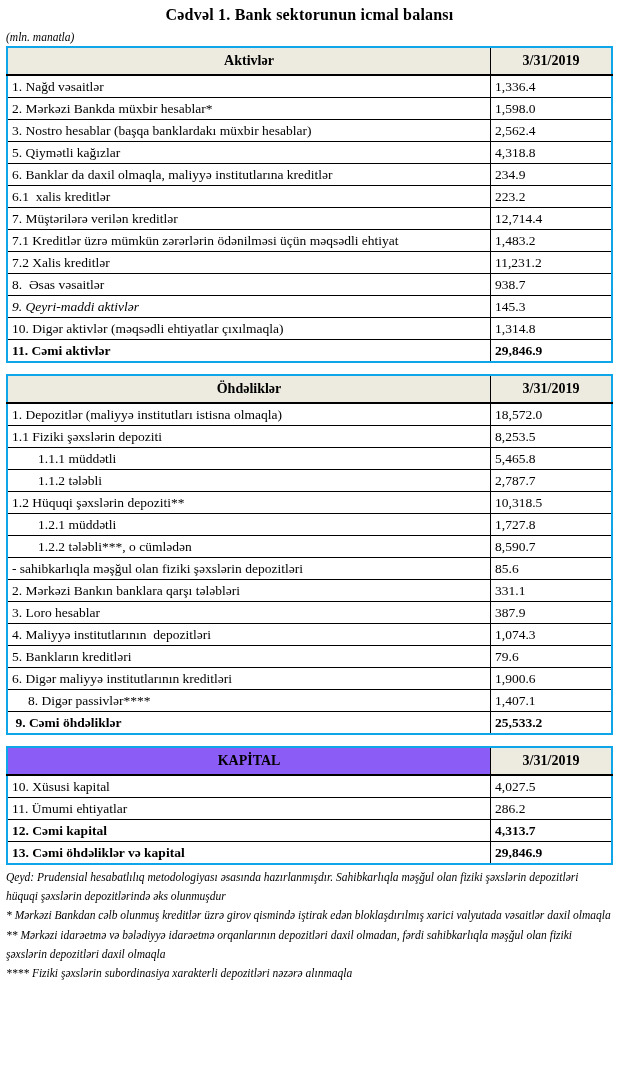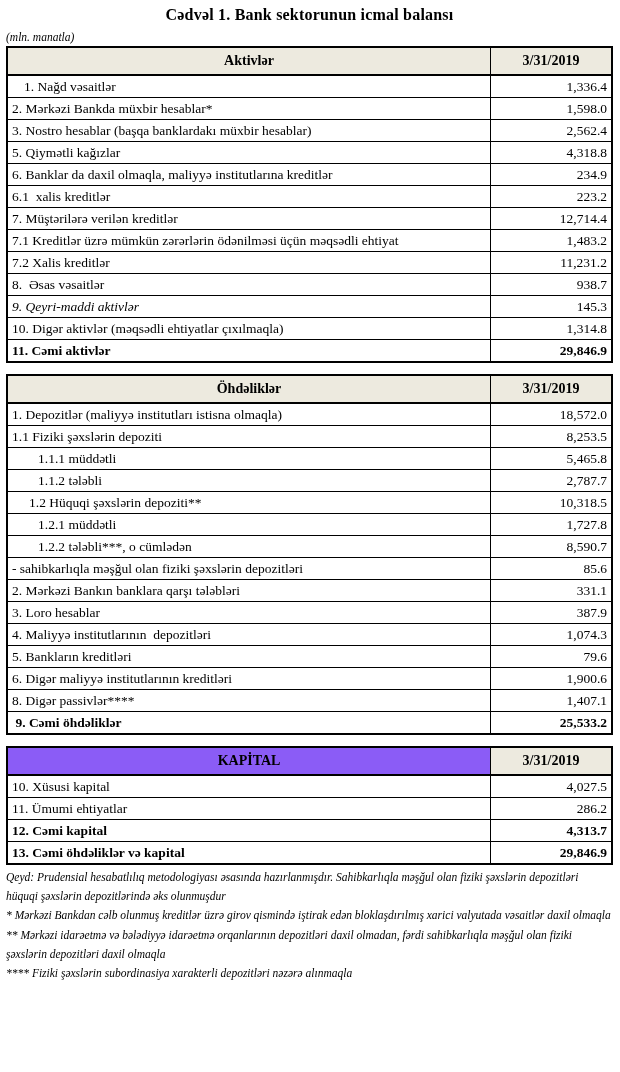--- a/index.html
+++ b/index.html
@@ -22,21 +22,21 @@
     letter-spacing: 0.2px;
   }
   .unit-note {
     font-style: italic;
     font-size: 11.5px;
     margin: 0 2px 3px 0;
   }
   table.balance-table {
     width: 100%;
     border-collapse: collapse;
-    border: 2px solid #000000;
+    border: 2px solid #0ea5e9;
     margin: 0 0 11px 0;
     table-layout: fixed;
   }
   table.balance-table:last-of-type { margin-bottom: 2px; }
   table.balance-table th,
   table.balance-table td {
     border: 1px solid #000;
     font-size: 13.5px;
     padding: 2px 4px;
     overflow: hidden;
@@ -49,21 +49,21 @@
     border-bottom: 2px solid #000;
   }
   td.label-cell {
     text-align: left;
     white-space: pre-wrap;
     height: 17px;
   }
   th.value-col,
   td.value-cell {
     width: 112px;
-    text-align: right;
+    text-align: left;
   }
   tr.bold td { font-weight: bold; }
   .footnotes {
     font-style: italic;
     font-size: 11.5px;
     line-height: 1.62;
     margin-top: 3px;
   }
   .footnote { margin: 0 0 1px 0; }
 </style>
@@ -76,21 +76,21 @@
   <div id="tables">
   <table class="balance-table">
     <thead>
       <tr>
         <th class="label-col" style="background: rgb(237, 234, 223);">Aktivlər</th>
         <th class="value-col" style="background: rgb(237, 234, 223);">3/31/2019</th>
       </tr>
     </thead>
     <tbody>
   <tr>
-    <td class="label-cell" style="padding-left: 16px;">1. Nağd vəsaitlər</td>
+    <td class="label-cell" style="padding-left: 4px;">1. Nağd vəsaitlər</td>
     <td class="value-cell">1,336.4</td>
   </tr>
 
   <tr>
     <td class="label-cell" style="padding-left: 4px;">2. Mərkəzi Bankda müxbir hesablar*</td>
     <td class="value-cell">1,598.0</td>
   </tr>
 
   <tr>
     <td class="label-cell" style="padding-left: 4px;">3. Nostro hesablar (başqa banklardakı müxbir hesablar)</td>
@@ -172,21 +172,21 @@
     <td class="label-cell" style="padding-left: 30px;">1.1.1 müddətli</td>
     <td class="value-cell">5,465.8</td>
   </tr>
 
   <tr>
     <td class="label-cell" style="padding-left: 30px;">1.1.2 tələbli</td>
     <td class="value-cell">2,787.7</td>
   </tr>
 
   <tr>
-    <td class="label-cell" style="padding-left: 21px;">1.2 Hüquqi şəxslərin depoziti**</td>
+    <td class="label-cell" style="padding-left: 4px;">1.2 Hüquqi şəxslərin depoziti**</td>
     <td class="value-cell">10,318.5</td>
   </tr>
 
   <tr>
     <td class="label-cell" style="padding-left: 30px;">1.2.1 müddətli</td>
     <td class="value-cell">1,727.8</td>
   </tr>
 
   <tr>
     <td class="label-cell" style="padding-left: 30px;">1.2.2 tələbli***, o cümlədən</td>
@@ -218,21 +218,21 @@
     <td class="value-cell">79.6</td>
   </tr>
 
   <tr>
     <td class="label-cell" style="padding-left: 4px;">6. Digər maliyyə institutlarının kreditləri</td>
     <td class="value-cell">1,900.6</td>
   </tr>
 
 
   <tr>
-    <td class="label-cell" style="padding-left: 4px;">8. Digər passivlər****</td>
+    <td class="label-cell" style="padding-left: 20px;">8. Digər passivlər****</td>
     <td class="value-cell">1,407.1</td>
   </tr>
 
   <tr class="bold">
     <td class="label-cell" style="padding-left: 4px;"> 9. Cəmi öhdəliklər</td>
     <td class="value-cell">25,533.2</td>
   </tr>
 </tbody>
   </table>
 

